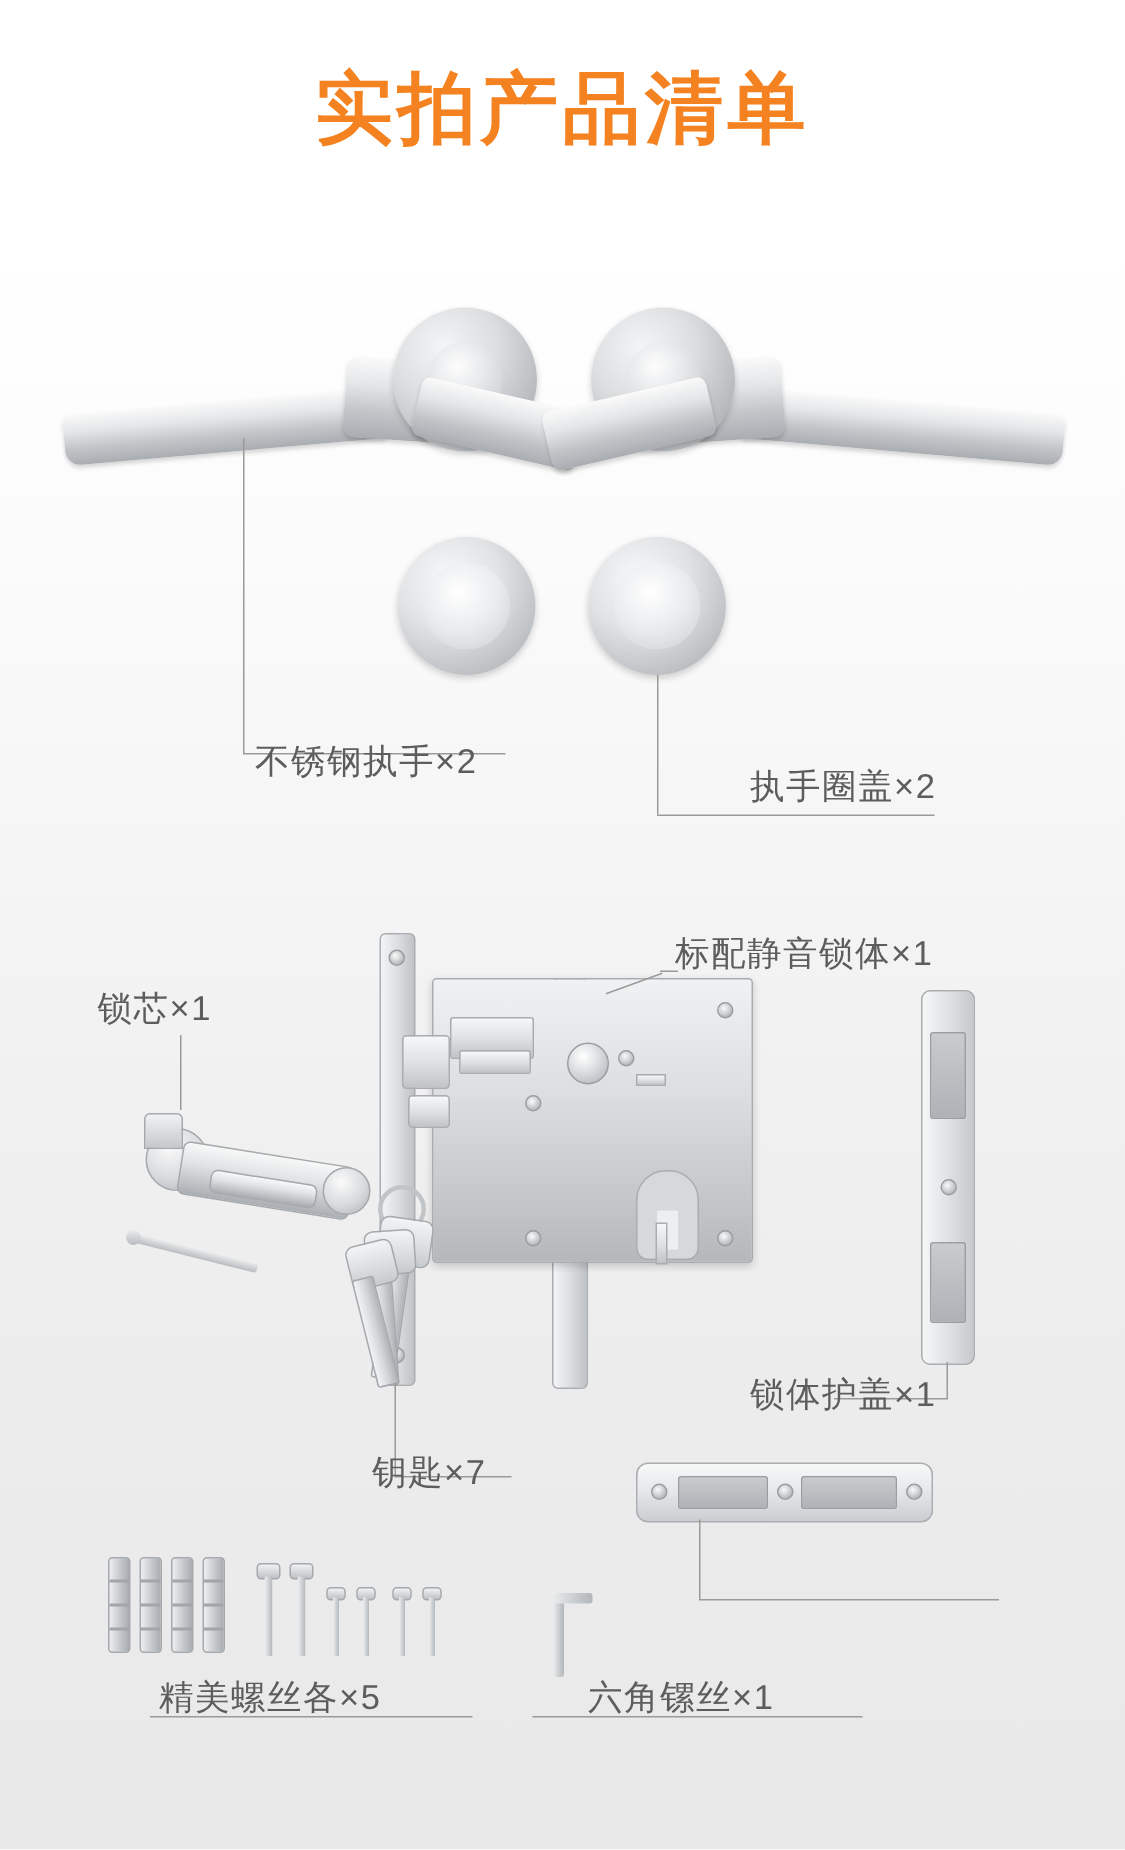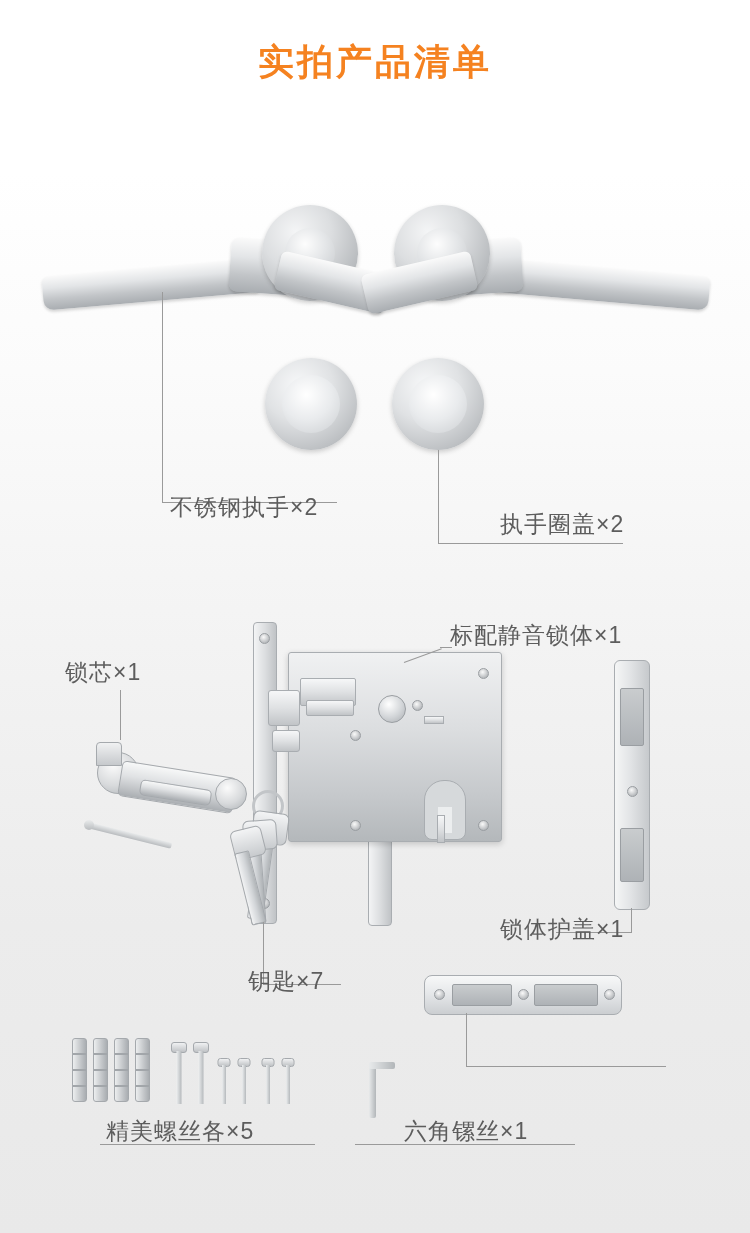--- a/index.html
+++ b/index.html
@@ -17,21 +17,21 @@
     margin: 0 auto;
     overflow: hidden;
     background: linear-gradient(180deg, #ffffff 0%, #ffffff 14%, #fbfbfb 30%, #f2f2f2 55%, #ececec 75%, #e9e9e9 100%);
   }
   .title {
     position: absolute;
     top: 38px;
     left: 0;
     width: 750px;
     text-align: center;
-    font-size: 36px;
+    font-size: 52px;
     font-weight: bold;
     letter-spacing: 3px;
     color: #f58220;
     font-family: "Liberation Sans", "DejaVu Sans", sans-serif;
   }
 
   .label {
     position: absolute;
     font-size: 23px;
     color: #5d5d5d;
@@ -418,15 +418,15 @@
     </div>
   </div>
   <div class="leader h" style="left:100px; top:1144px; width:215px;"></div>
   <div class="label" style="left:106px; top:1116px;">精美螺丝各×5</div>
 
   <div class="allen" style="left:355px; top:1060px; width:40px; height:58px;">
     <div class="long" style="left:14px; top:6px; width:7px; height:52px;"></div>
     <div class="short" style="left:14px; top:2px; width:26px; height:7px;"></div>
   </div>
   <div class="leader h" style="left:355px; top:1144px; width:220px;"></div>
-  <div class="label" style="left:404px; top:1116px;">六角镙丝×1</div>
+  <div class="label" style="left:392px; top:1116px;">六角镙丝×1</div>
 
 </div>
 
 </body></html>

